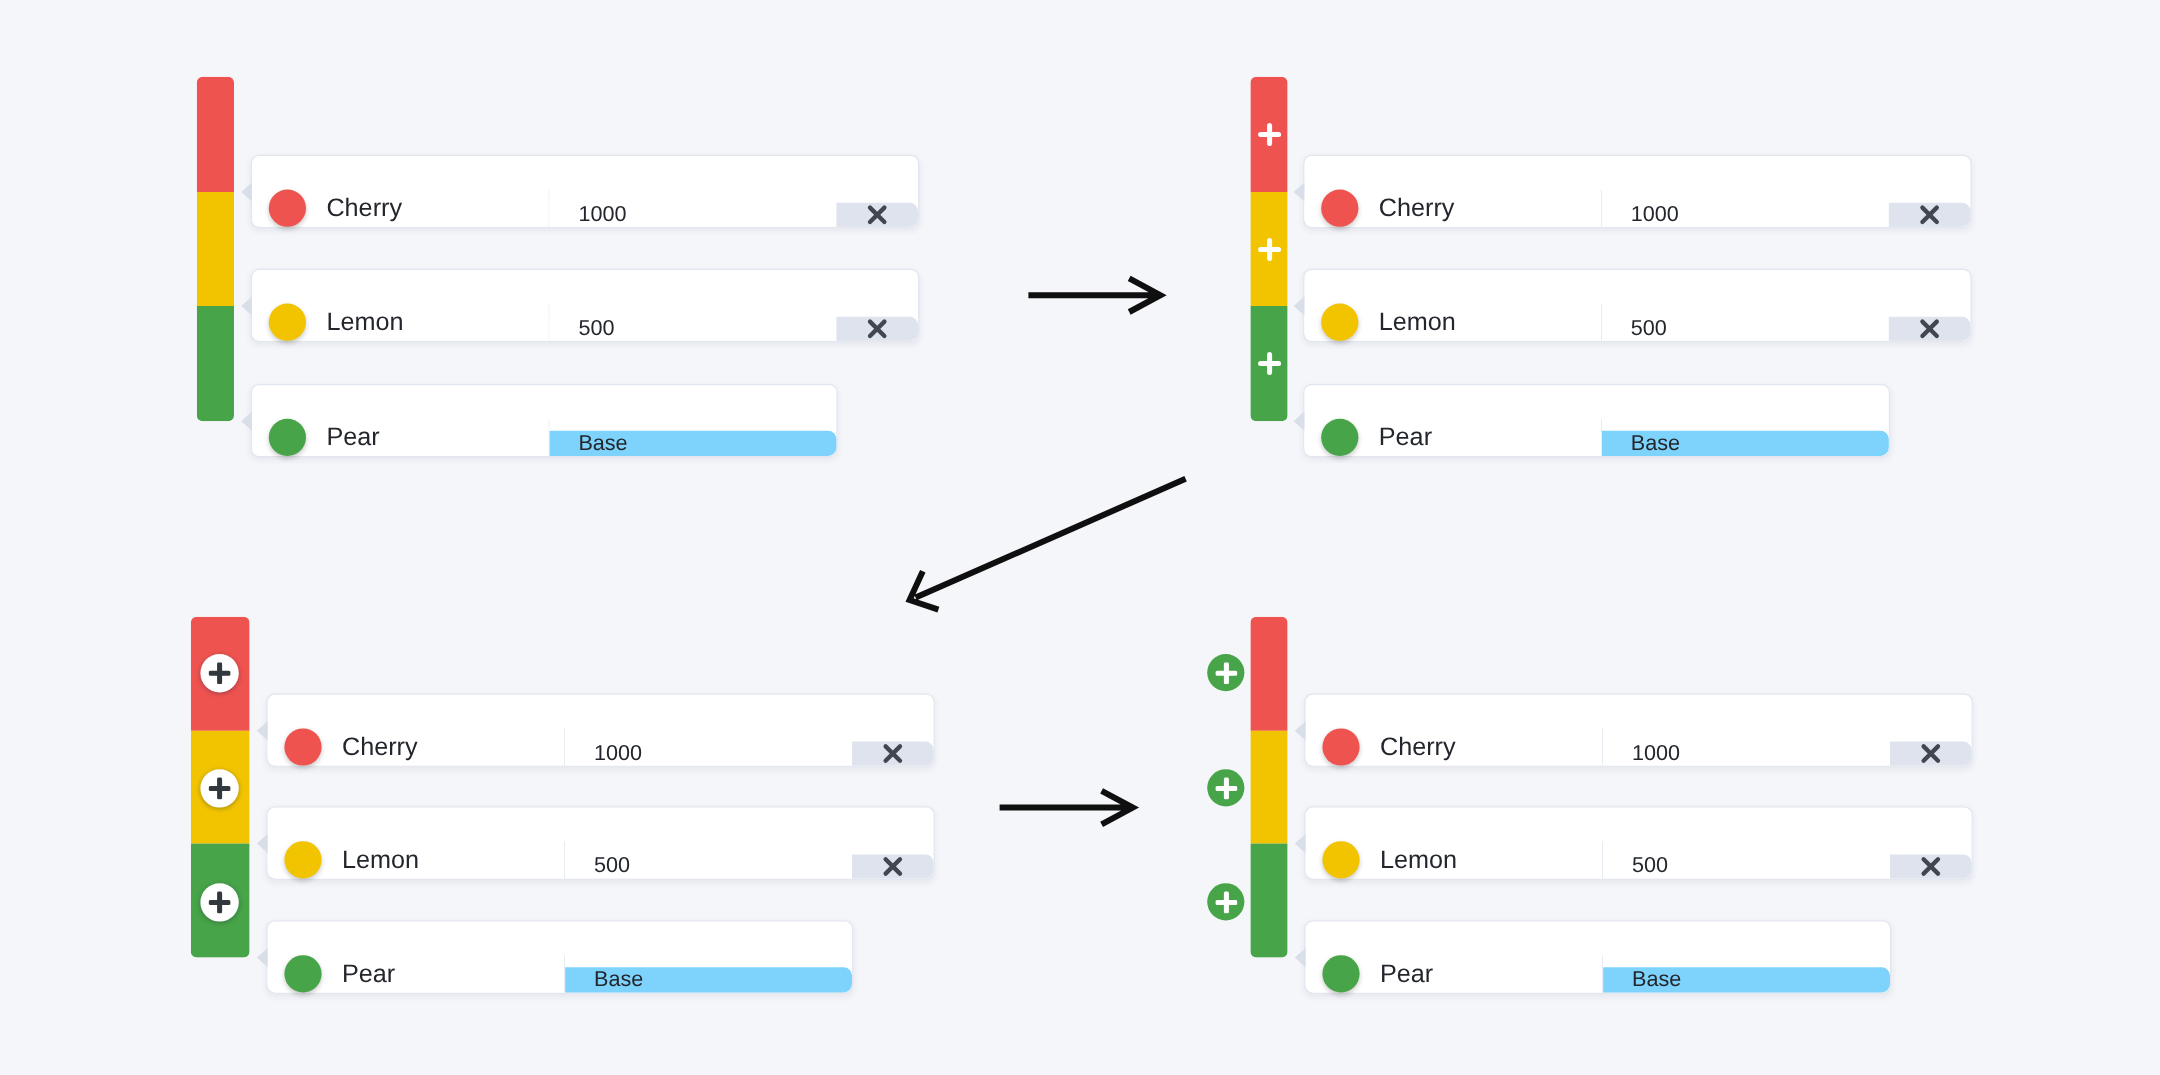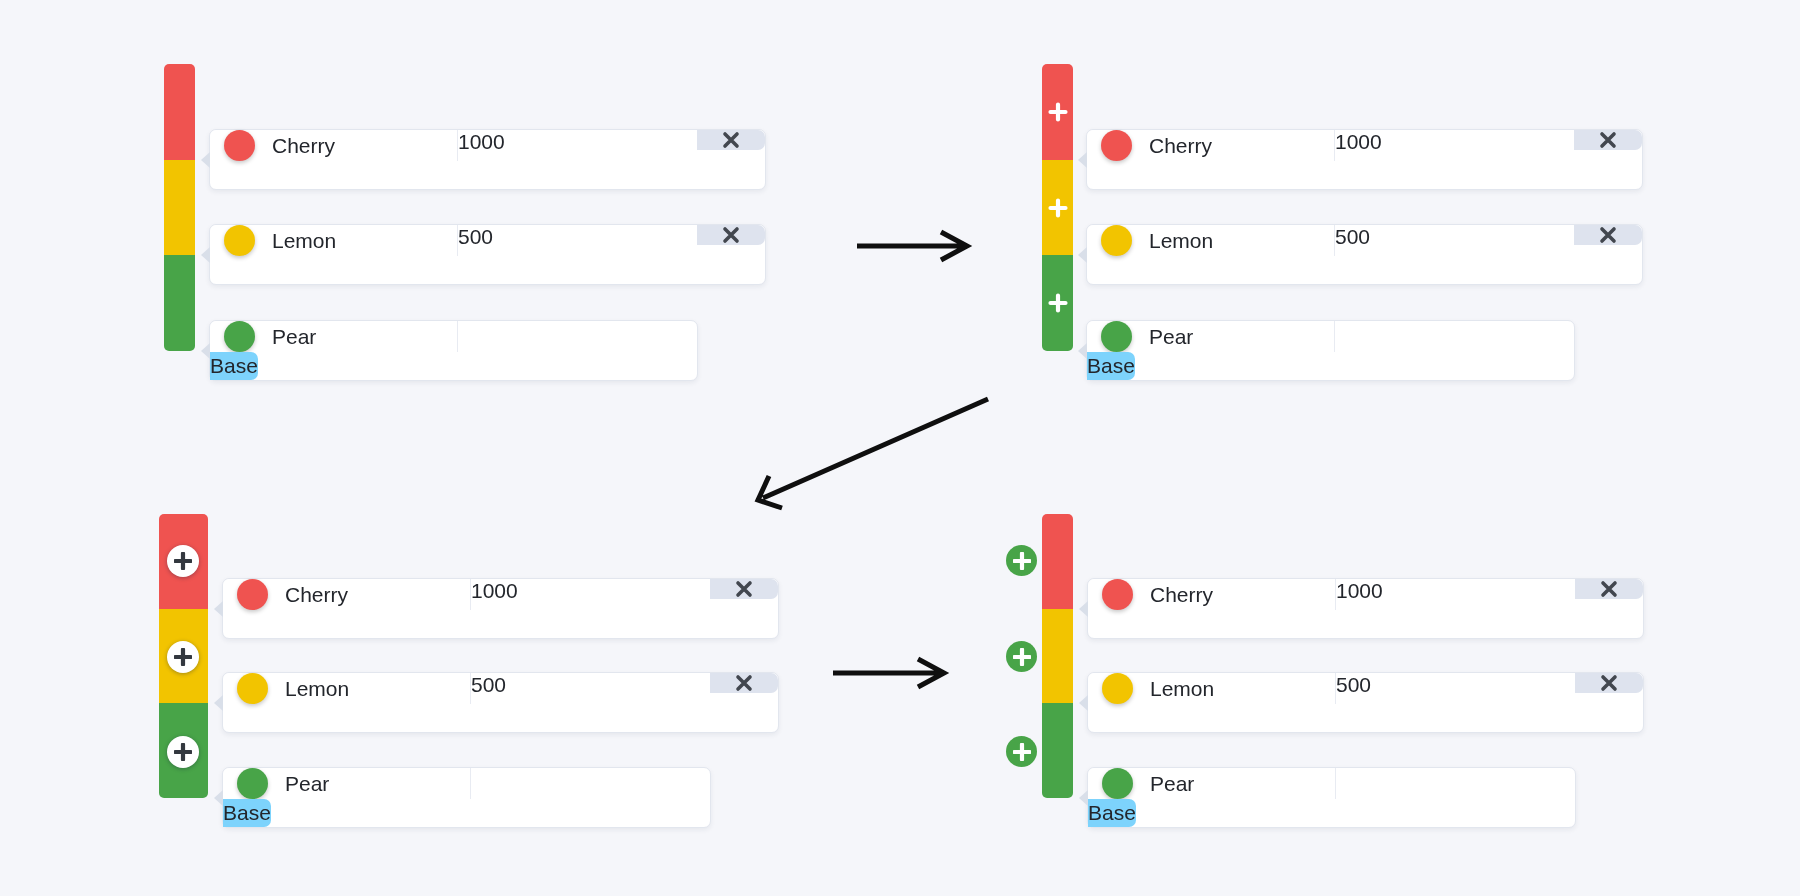--- a/index.html
+++ b/index.html
@@ -31,23 +31,23 @@
   
   .circle-btn { position:absolute; border-radius:50%; display:flex; align-items:center;
                 justify-content:center; cursor:pointer; }
   .circle-btn.white { width:32px; height:32px; background:#ffffff;
                       box-shadow:0 1px 4px rgba(20,30,60,.35); left:8px; }
   .circle-btn.green { width:31px; height:31px; background:#48a448; left:-36px; }
   .cb-0 { top:31px; }  .cb-1 { top:127px; }  .cb-2 { top:222px; }
 
   
   .row { position:absolute; height:61px; width:557px; background:#ffffff;
-         border:1px solid #e2e6ee; border-radius:7px; display:flex; align-items:flex-start;
+         border:1px solid #e2e6ee; border-radius:7px; display:flex; align-items:flex-end;
          box-shadow:0 2px 5px rgba(30,40,70,.07); }
-  .row.short { width:489px;flex-direction:column; }
+  .row.short { width:489px; }
   .p-tl .row { left:45px; }
   .p-tr .row { left:44px; }
   .p-bl .row { left:63px; }
   .p-br .row { left:45px; }
   .g-top .r0 { top:65px; }  .g-top .r1 { top:160px; } .g-top .r2 { top:256px; }
   .g-bot .r0 { top:64px; }  .g-bot .r1 { top:158px; } .g-bot .r2 { top:253px; }
 
   .notch { position:absolute; left:-9px; top:50%; margin-top:-8px; width:0; height:0;
            border-top:8px solid transparent; border-bottom:8px solid transparent;
            border-right:9px solid #d9dfe9; }
@@ -55,21 +55,21 @@
   .cell-label { width:248px; display:flex; align-items:center;
                 border-right:1px solid #e8ebf2; border-radius:7px 0 0 7px; background:#fff; }
   .dot { width:31px; height:31px; border-radius:50%; margin-left:14px; flex:none;
          box-shadow:0 2px 4px rgba(0,0,0,.22); }
   .dot-red    { background:#ef5350; }
   .dot-yellow { background:#f2c400; }
   .dot-green  { background:#48a448; }
   .lbl { margin-left:17px; font-size:21px; font-weight:500; color:#23262c; }
 
   .cell-value { flex:1 1 auto; display:flex; align-items:center; background:#fff; }
-  .cell-value .val { font-size:21px; font-weight:500; color:#23262c; }
+  .cell-value .val { margin-left:24px; font-size:18px; font-weight:500; color:#23262c; }
   .cell-value.gray { background:#7dd3fc; border-radius:0 7px 7px 0; }
 
   .x-cell { width:68px; flex:none; background:#dee3ee; border-radius:0 7px 7px 0;
             display:flex; align-items:center; justify-content:center; cursor:pointer; }
 
   svg { display:block; }
 </style>
 </head>
 <body>
 

